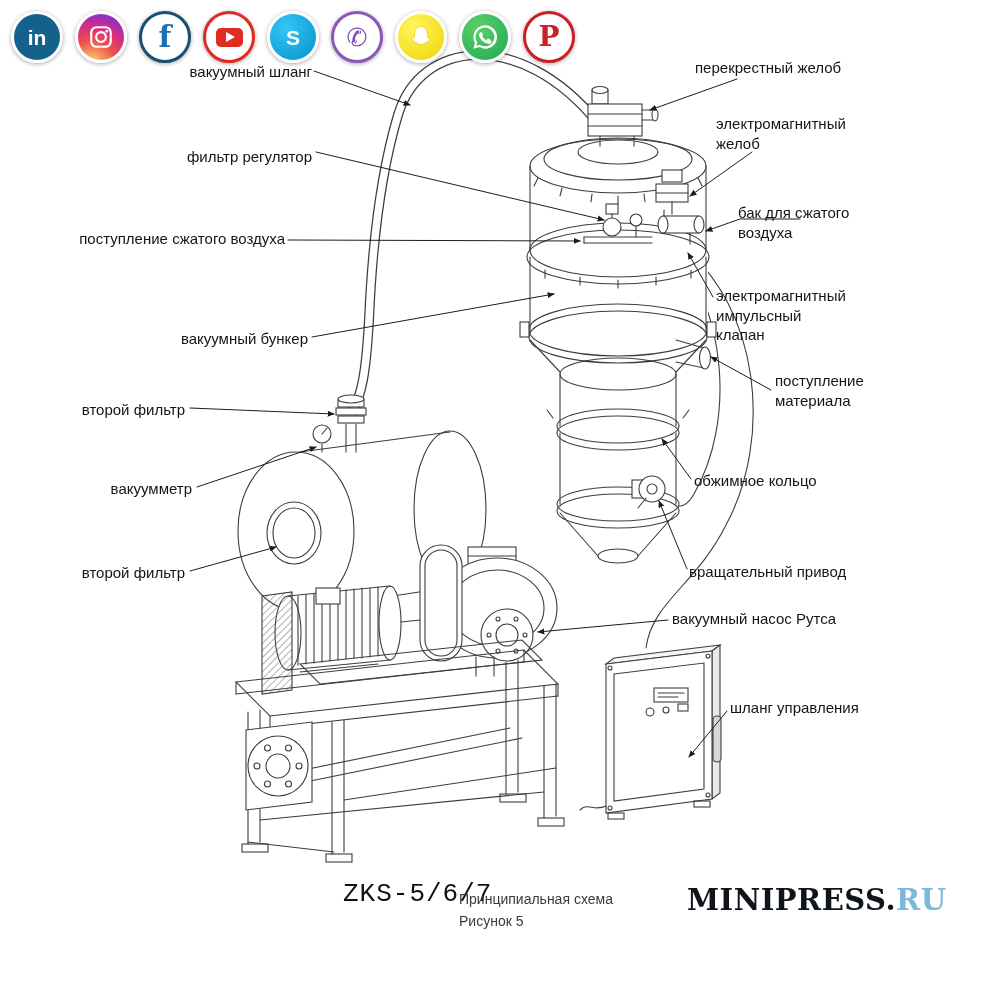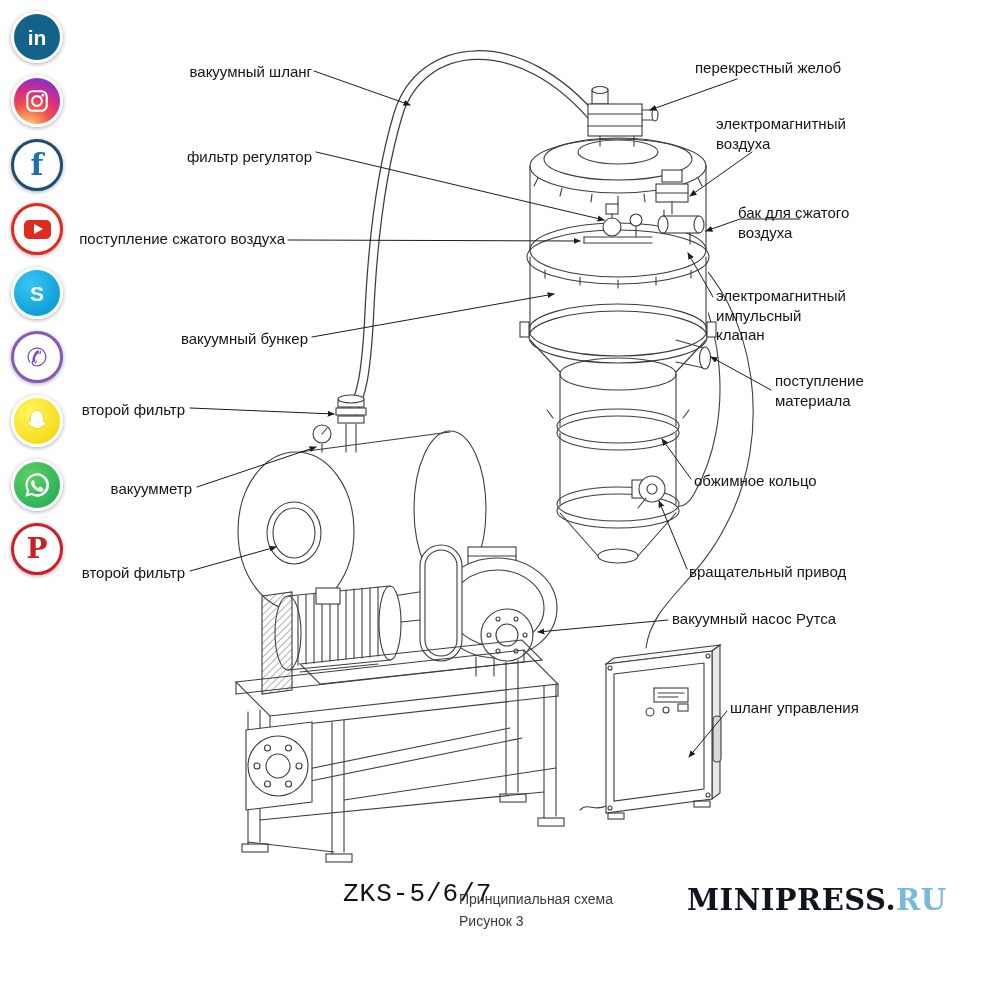--- a/index.html
+++ b/index.html
@@ -4,21 +4,21 @@
 <style>
   *{margin:0;padding:0;box-sizing:border-box}
   html,body{width:1000px;height:1000px}
   body{position:relative;background:#fff;font-family:"Liberation Sans",sans-serif;overflow:hidden}
   svg.schematic{position:absolute;left:0;top:0}
   
   .lbl{position:absolute;font-size:15px;color:#151515;line-height:1.3;white-space:nowrap}
   .lbl.wrap{white-space:normal}
   .lbl.ra{text-align:left}
   
-  .social{position:absolute;left:11px;top:11px;display:flex;flex-direction:column;gap:12px;z-index:5}
+  .social{position:absolute;left:11px;top:11px;display:flex;flex-direction:row;gap:12px;z-index:5}
   .sicon{width:52px;height:52px;border-radius:50%;border:3px solid #fff;box-shadow:0 1px 4px rgba(0,0,0,.35);
          display:flex;align-items:center;justify-content:center;position:relative;cursor:pointer}
   .sicon .g{color:#fff;font-weight:bold;font-size:21px;line-height:1}
   .ic-linkedin{background:#14628c}
   .ic-instagram{background:radial-gradient(circle at 30% 110%,#fdd075 5%,#f0504a 40%,#d92e7f 62%,#962fbf 82%,#4f5bd5 100%)}
   .ic-facebook{background:#fff;border-color:#1b4f72}
   .ic-facebook .g{color:#1b6fb5;font-size:30px;font-family:"DejaVu Serif",serif}
   .ic-youtube{background:#fff;border-color:#e02b20}
   .yt{width:27px;height:19px;background:#e02b20;border-radius:5px;display:flex;align-items:center;justify-content:center}
   .yt::after{content:"";display:block;margin-left:2px;border-left:9px solid #fff;border-top:5px solid transparent;border-bottom:5px solid transparent}
@@ -336,29 +336,29 @@
 
 <div class="lbl ra" style="right:688px;top:62px">вакуумный шланг</div>
 <div class="lbl ra" style="right:688px;top:147px">фильтр регулятор</div>
 <div class="lbl ra" style="right:715px;top:229px">поступление сжатого воздуха</div>
 <div class="lbl ra" style="right:692px;top:329px">вакуумный бункер</div>
 <div class="lbl ra" style="right:815px;top:400px">второй фильтр</div>
 <div class="lbl ra" style="right:808px;top:479px">вакуумметр</div>
 <div class="lbl ra" style="right:815px;top:563px">второй фильтр</div>
 
 <div class="lbl" style="left:695px;top:58px">перекрестный желоб</div>
-<div class="lbl wrap" style="left:716px;top:114px;width:160px">электромагнитный воздуха</div>
+<div class="lbl wrap" style="left:716px;top:114px;width:160px">электромагнитный желоб</div>
 <div class="lbl wrap" style="left:738px;top:203px;width:136px">бак для сжатого воздуха</div>
 <div class="lbl wrap" style="left:716px;top:286px;width:136px">электромагнитный импульсный клапан</div>
 <div class="lbl wrap" style="left:775px;top:371px;width:110px">поступление материала</div>
 <div class="lbl" style="left:694px;top:471px">обжимное кольцо</div>
 <div class="lbl" style="left:689px;top:562px">вращательный привод</div>
 <div class="lbl" style="left:672px;top:609px">вакуумный насос Рутса</div>
 <div class="lbl" style="left:730px;top:698px">шланг управления</div>
 
 <div class="footer-model">ZKS-5/6/7</div>
 <div class="footer-caption">
   <span>Принципиальная схема</span>
-  <span>Рисунок 3</span>
+  <span>Рисунок 5</span>
 </div>
 <div class="brand">
   <span>MINIPRESS.</span><span class="ru">RU</span>
 </div>
 
 </body></html>

